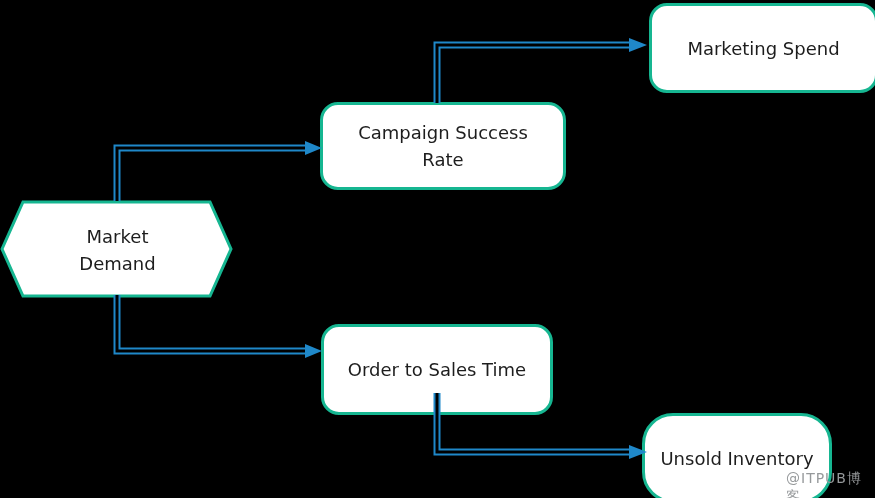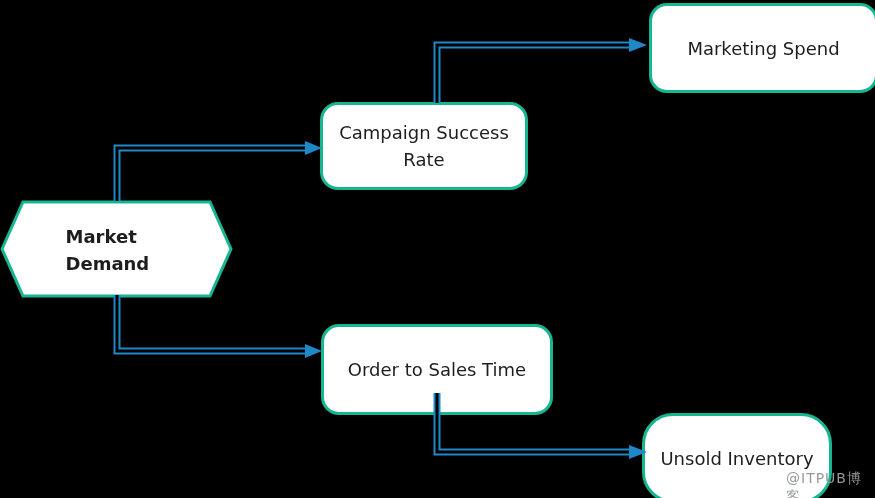--- a/index.html
+++ b/index.html
@@ -31,25 +31,24 @@
     border:3px solid var(--node-border,#16b691);
     border-radius:18px;
     display:flex;align-items:center;justify-content:center;
     text-align:center;
     color:var(--node-text,#1d1d1d);
     font-size:18px;line-height:27px;
   }
   .hex-label{
     position:absolute;
     display:flex;align-items:center;justify-content:center;
-    text-align:left;
+    text-align:center;
     color:var(--node-text,#1d1d1d);
     font-size:18px;line-height:27px;
     z-index:2;
-    font-weight:bold;
   }
   .label-wrap-narrow{max-width:104px;display:inline-block;}
   .label-wrap-mid{max-width:182px;display:inline-block;}
   .edge-outer{
     stroke:var(--edge,#1f88c9);
     stroke-width:7;
     fill:none;
     stroke-linejoin:miter;
     stroke-linecap:butt;
   }
@@ -79,21 +78,21 @@
 <div class="stage">
 
   <svg class="layer shapes-layer" viewBox="0 0 875 498">
     <polygon class="hex-shape" points="2,249 23,202 210,202 231,249 210,296 23,296"></polygon>
   </svg>
 
   <div class="hex-label" style="left:30px;top:203px;width:175px;height:93px;">
     <span class="label-wrap-narrow">Market Demand</span>
   </div>
 
-  <div class="node nodes-layer" style="left:320px;top:102px;width:208px;height:88px;">
+  <div class="node nodes-layer" style="left:320px;top:102px;width:246px;height:88px;">
     <span class="label-wrap-mid">Campaign Success Rate</span>
   </div>
 
   <div class="node nodes-layer" style="left:649px;top:3px;width:229px;height:90px;">
     <span>Marketing Spend</span>
   </div>
 
   <div class="node nodes-layer" style="left:321px;top:303px;width:232px;height:91px;margin-top:21px;">
     <span>Order to Sales Time</span>
   </div>

